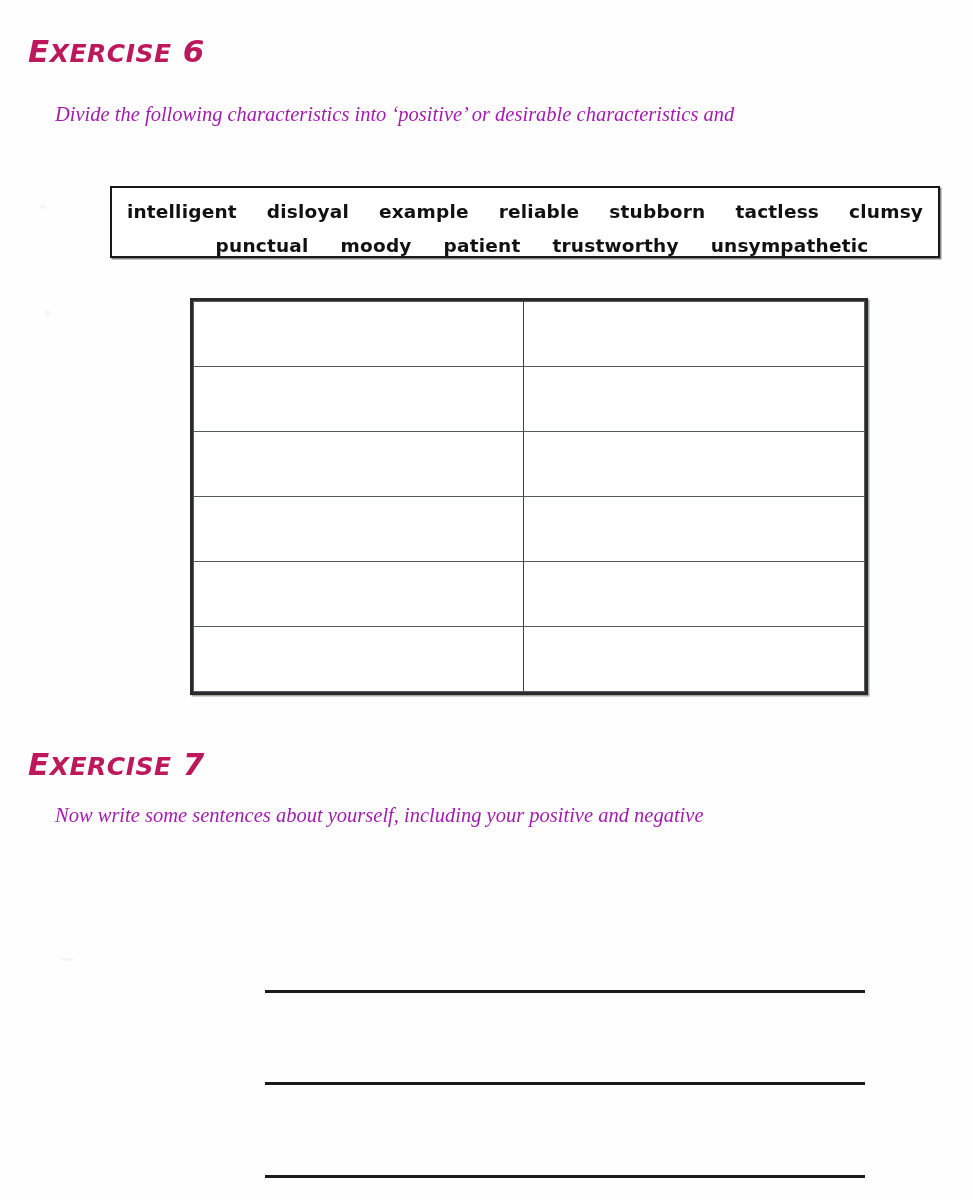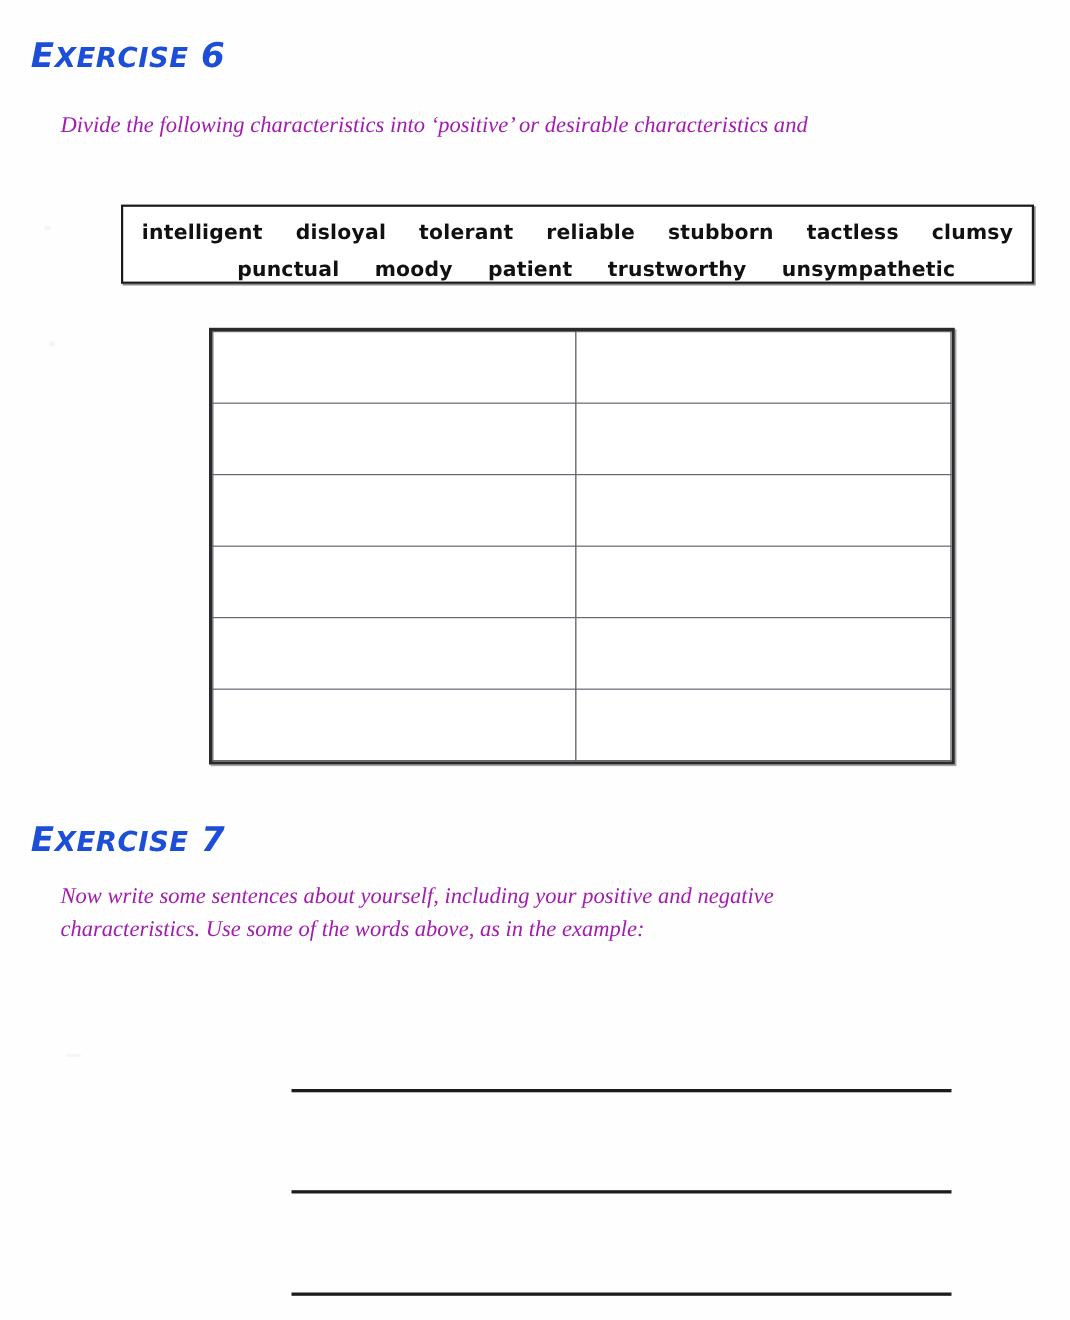--- a/index.html
+++ b/index.html
@@ -24,21 +24,21 @@
   }
 
   
   .ex-heading {
     position: absolute;
     font-family: "DejaVu Sans", "Liberation Sans", sans-serif;
     font-weight: bold;
     font-style: italic;
     font-size: 31px;
     letter-spacing: 0.5px;
-    color: #1d4ed8;
+    color: #be185d;
     white-space: nowrap;
   }
   .ex-heading .cap {
     font-size: 31px;
   }
   .ex-heading .small {
     font-size: 25px;
   }
 
   #ex6-heading { left: 28px; top: 33px; }
@@ -175,21 +175,21 @@
   </div>
 
   <div class="instruction" id="ex6-instruction">
     <span class="line">Divide the following characteristics into ‘positive’ or desirable characteristics and</span>
   </div>
 
   <div id="word-bank">
     <div class="word-row row1">
       <span class="word-chip">intelligent</span>
       <span class="word-chip">disloyal</span>
-      <span class="word-chip">tolerant</span>
+      <span class="word-chip">example</span>
       <span class="word-chip">reliable</span>
       <span class="word-chip">stubborn</span>
       <span class="word-chip">tactless</span>
       <span class="word-chip">clumsy</span>
     </div>
     <div class="word-row row2">
       <span class="word-chip">punctual</span>
       <span class="word-chip">moody</span>
       <span class="word-chip">patient</span>
       <span class="word-chip">trustworthy</span>
@@ -227,21 +227,20 @@
       </tbody>
     </table>
   </div>
 
   <div class="ex-heading" id="ex7-heading">
     <span class="cap">E</span><span class="small">XERCISE</span><span class="cap">&nbsp;</span><span class="cap">7</span>
   </div>
 
   <div class="instruction" id="ex7-instruction">
     <span class="line">Now write some sentences about yourself, including your positive and negative</span>
-    <span class="line">characteristics. Use some of the words above, as in the example:</span>
   </div>
 
   <div class="write-line" id="write-line-1"></div>
   <div class="write-line" id="write-line-2"></div>
   <div class="write-line" id="write-line-3"></div>
 
   <div class="speckle" style="left:40px; top:205px; width:6px; height:4px;"></div>
   <div class="speckle" style="left:60px; top:958px; width:14px; height:3px;"></div>
   <div class="speckle" style="left:45px; top:310px; width:5px; height:5px;"></div>
 

